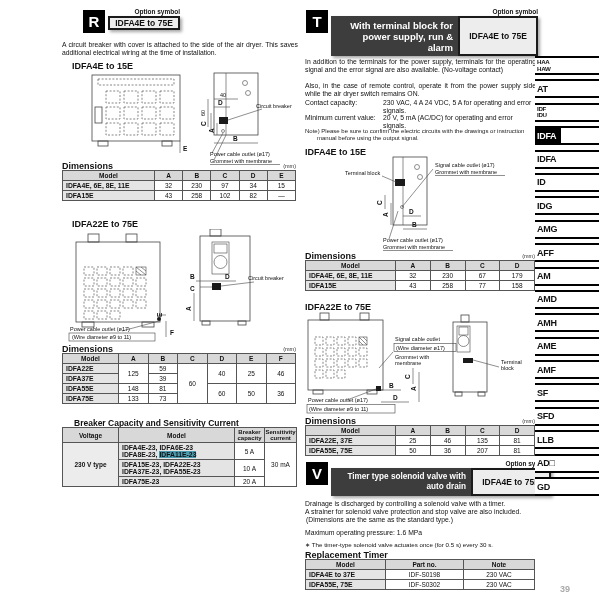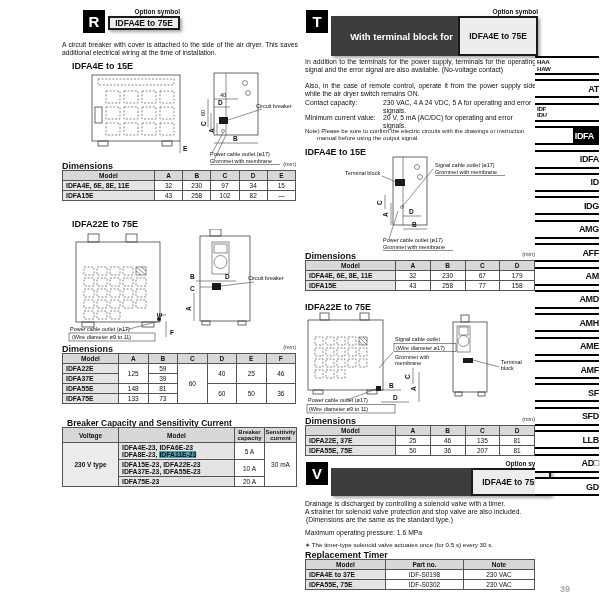--- a/index.html
+++ b/index.html
@@ -17,21 +17,21 @@
   .opt-range{background:#ededed;border:2px solid #1a1a1a;font-weight:bold;font-size:8.5px;
              display:flex;align-items:center;justify-content:center;padding:0 3px;flex:none;}
   #r-bar{width:112px;height:15px;font-size:10.5px;}
   #r-range{width:62px;}
   #t-bar{width:117px;font-size:9.5px;line-height:11px;height:36px;}
   #t-range{width:70px;}
   #v-bar{width:130px;font-size:8.2px;line-height:10px;height:24px;}
   #v-range{width:70px;}
   .para{font-size:6.8px;line-height:8px;text-align:justify;}
   .diag-title{font-weight:bold;font-size:9px;}
-  .tbl-head{display:flex;justify-content:space-between;align-items:flex-start;}
+  .tbl-head{display:flex;justify-content:space-between;align-items:center;}
   .tbl-title{font-weight:bold;font-size:9px;}
   .tbl-unit{font-size:5.5px;color:#333;}
   table{border-collapse:collapse;width:100%;table-layout:fixed;}
   table{border:1.5px solid #333;}
   th,td{border:1px solid #555;font-size:6.5px;text-align:center;padding:1px 0;}
   th{background:#d8d8d8;font-weight:bold;}
   td.model{background:#e4e4e4;font-weight:bold;text-align:left;padding-left:3px;font-size:6.8px;}
   td.voltage{background:#ececec;font-weight:bold;}
   .hl{background:#4b9cb0;}
   .spec-row{display:flex;font-size:6.8px;line-height:7.5px;}
@@ -43,21 +43,21 @@
   svg{display:block;}
   svg text{font-size:5.5px;fill:#111;}
   svg text.dim{font-weight:bold;font-size:6.5px;}
   .ln{stroke:#444;stroke-width:.8;fill:none;}
   .lnt{stroke:#444;stroke-width:.6;fill:none;}
   .dash{stroke:#555;stroke-width:.7;fill:none;stroke-dasharray:2 1.6;}
   .fillb{fill:#1a1a1a;stroke:none;}
   
   #sidebar{position:absolute;left:535px;top:56px;width:64px;}
   .side-tab{border-top:2px solid #000;border-bottom:2px solid #000;height:15px;margin-bottom:4.4px;
-            display:flex;align-items:center;background:#fff;justify-content:flex-end;}
+            display:flex;align-items:center;background:#fff;}
   .side-tab .t{font-weight:bold;font-size:9px;padding-left:2px;letter-spacing:-.3px;white-space:nowrap;}
   .side-tab.two{flex-direction:column;align-items:flex-start;justify-content:center;}
   .side-tab.two .t{font-size:6.2px;line-height:6.2px;}
   .side-tab.active .t{background:#000;color:#fff;height:15px;display:flex;align-items:center;padding:0 5px 0 2px;}
   #pageno{position:absolute;left:560px;top:584px;font-size:9px;color:#aaa;font-weight:bold;}
 </style>
 </head>
 <body>
 
 <div class="page">
@@ -282,21 +282,21 @@
         <td rowspan="2">36</td>
       </tr>
       <tr>
         <td class="model">IDFA75E</td>
         <td>133</td>
         <td>73</td>
       </tr>
     </tbody>
       </table>
 
-    <div class="abs tbl-title" style="left:5px;top:410px;font-size:8.5px;">Breaker Capacity and Sensitivity Current</div>
+    <div class="abs tbl-title" style="left:12px;top:410px;font-size:8.5px;">Breaker Capacity and Sensitivity Current</div>
     <table class="abs" style="left:0;top:419px;width:234px;">
       <colgroup>
           <col style="width:56px">
           <col style="width:116px">
           <col style="width:30px">
           <col style="width:32px">
         </colgroup>
       <tbody>
           <tr>
         <th>Voltage</th>
@@ -330,20 +330,21 @@
 
   <div class="abs" style="left:305px;top:8px;width:233px;height:584px;">
 
     <div class="abs opt-head" style="left:1px;top:0;">
       <div class="opt-sym">T</div>
       <div class="opt-rest">
         <div class="opt-osym">Option symbol</div>
         <div class="opt-barrow">
           <div class="opt-bar" id="t-bar">
             <span>With terminal block for</span>
+            <span>power supply, run &amp; alarm</span>
           </div>
           <div class="opt-range" id="t-range">IDFA4E to 75E</div>
         </div>
       </div>
     </div>
 
     <div class="abs para" style="left:0;top:50px;width:231px;">In addition to the terminals for the power supply, terminals for the operating signal and the error signal are also available. (No-voltage contact)</div>
     <div class="abs para" style="left:0;top:74px;width:231px;">Also, in the case of remote control, operate it from the power supply side while the air dryer switch remains ON.</div>
     <div class="abs spec-row" style="left:0;top:91px;width:231px;">
       <span class="spec-label">Contact capacity:</span>
@@ -524,20 +525,21 @@
       </tr>
     </tbody>
       </table>
 
     <div class="abs opt-head" style="left:1px;top:452px;">
       <div class="opt-sym">V</div>
       <div class="opt-rest">
         <div class="opt-osym">Option symbol</div>
         <div class="opt-barrow">
           <div class="opt-bar" id="v-bar">
+            <span>Timer type solenoid valve with auto drain</span>
           </div>
           <div class="opt-range" id="v-range">IDFA4E to 75E</div>
         </div>
       </div>
     </div>
 
     <div class="abs para" style="left:0;top:492px;width:231px;text-align:left;">Drainage is discharged by controlling a solenoid valve with a timer.</div>
     <div class="abs para" style="left:0;top:500px;width:231px;text-align:left;">A strainer for solenoid valve protection and stop valve are also included.</div>
     <div class="abs para" style="left:1px;top:508px;width:231px;text-align:left;">(Dimensions are the same as the standard type.)</div>
     <div class="abs para" style="left:0;top:521px;width:231px;text-align:left;">Maximum operating pressure: 1.6 MPa</div>

